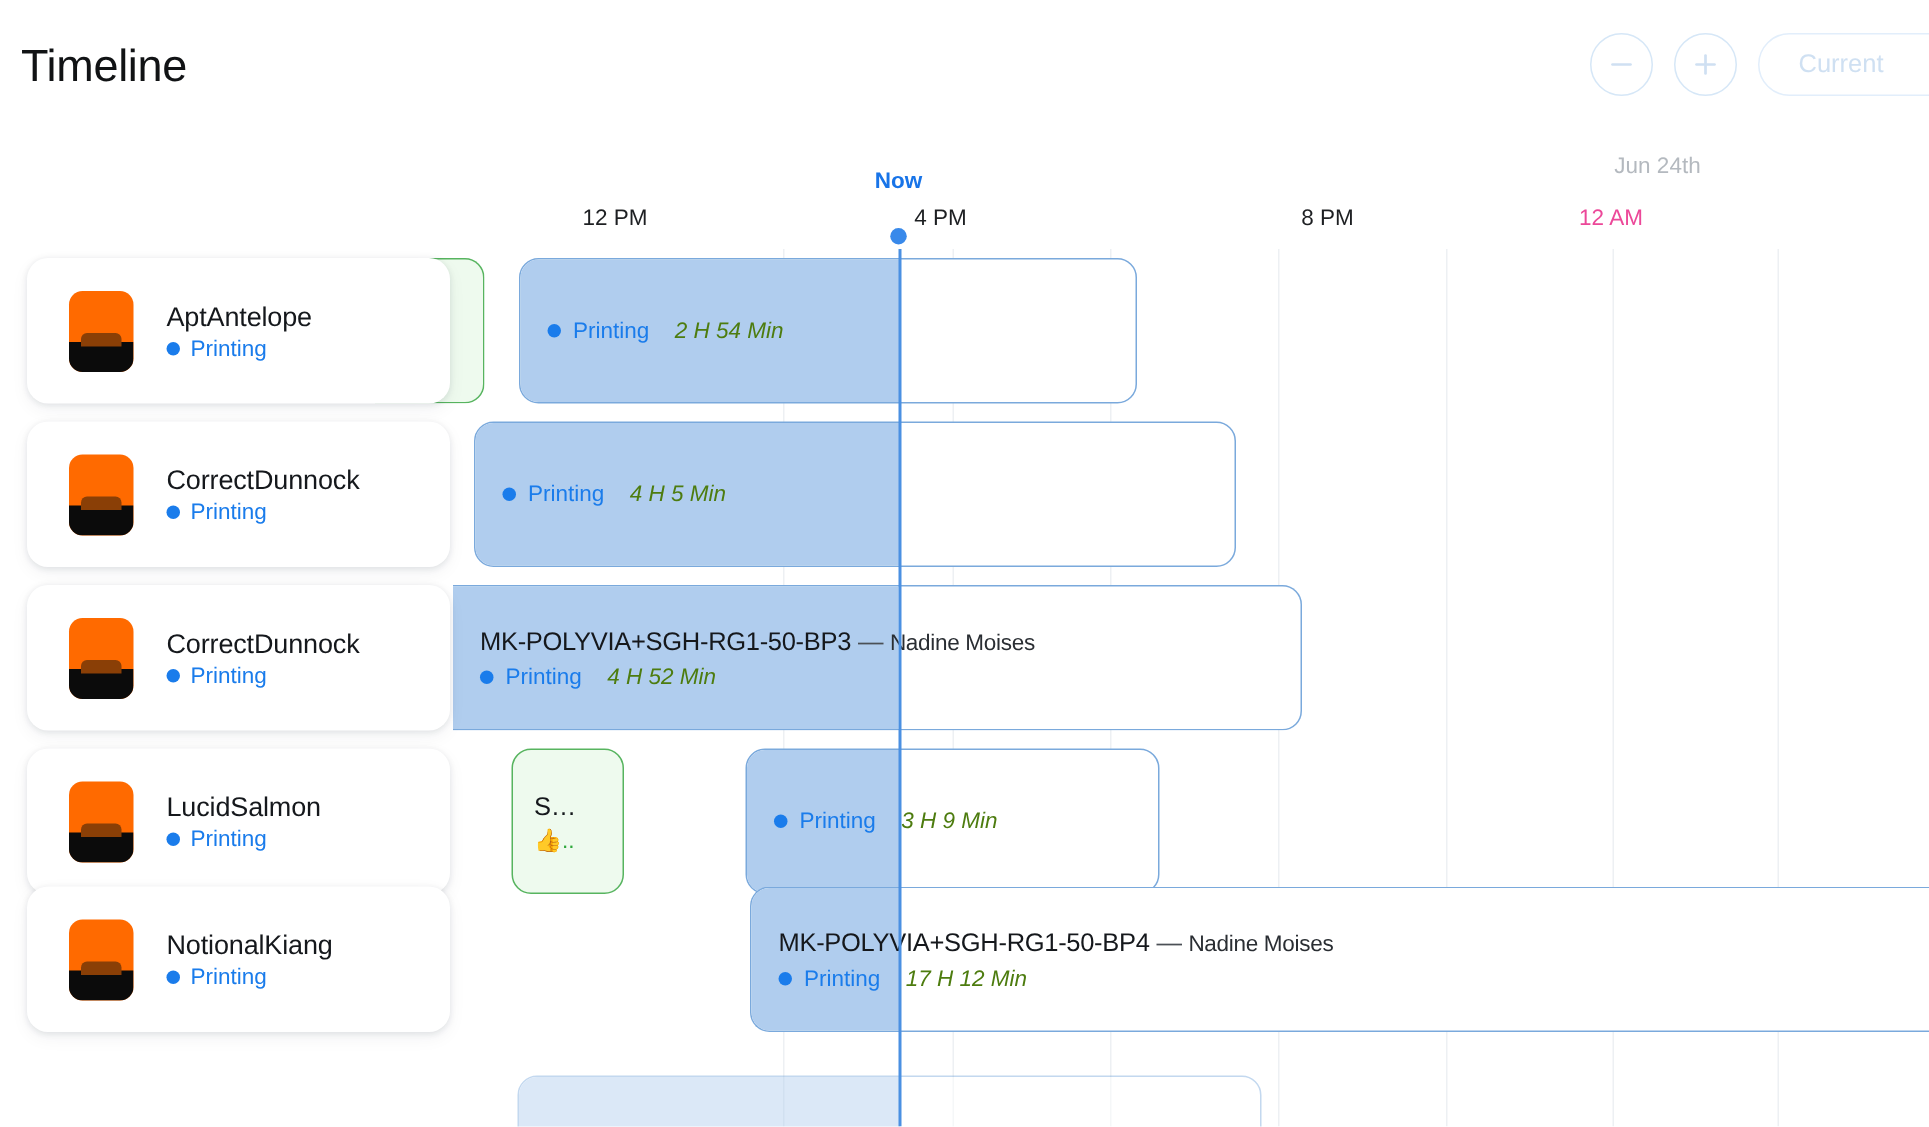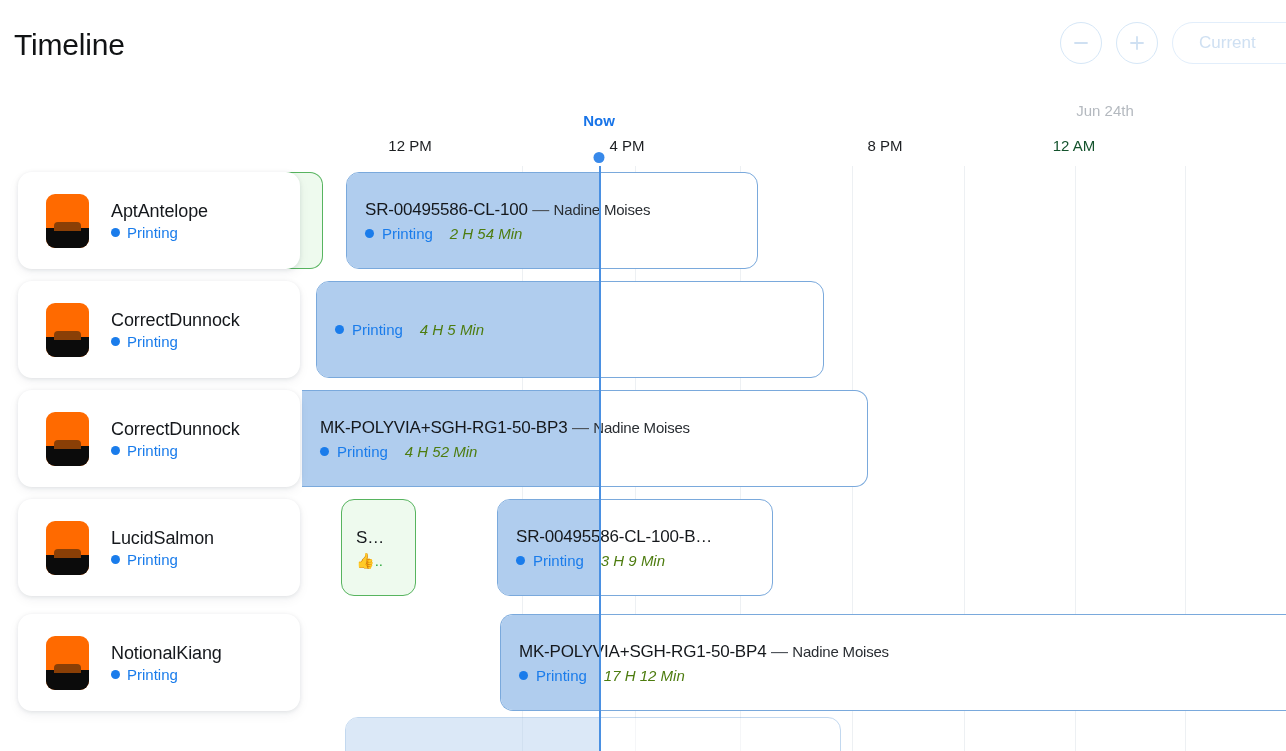--- a/index.html
+++ b/index.html
@@ -81,21 +81,21 @@
   }
   .axis-tick {
     position: absolute;
     top: 45px;
     font-size: 15px;
     color: #1d1f22;
     transform: translateX(-50%);
     white-space: nowrap;
     font-weight: 400;
   }
-  .axis-tick.muted { color: #14532d; }
+  .axis-tick.muted { color: #ec4899; }
   .now-label {
     position: absolute;
     top: 20px;
     font-size: 15px;
     font-weight: 700;
     color: #1874e8;
     transform: translateX(-50%);
   }
   .now-dot {
     position: absolute;
@@ -302,41 +302,40 @@
       <div class="gridline" style="left: 522px;"></div>
       <div class="gridline" style="left: 635px;"></div>
       <div class="gridline" style="left: 740px;"></div>
       <div class="gridline" style="left: 852px;"></div>
       <div class="gridline" style="left: 964px;"></div>
       <div class="gridline" style="left: 1075px;"></div>
       <div class="gridline" style="left: 1185px;"></div>
     </div>
   <div class="now-line" id="now-line" style="left: 599px;"></div>
   <div id="rows">
-      <div class="row" style="top: 0px;">
+      <div class="row" style="top: 0px; text-align: center;">
         <div class="printer-card">
           <div class="printer-icon">
             <div class="base"></div>
             <div class="tray"></div>
           </div>
           <div class="printer-meta">
             <div class="printer-name">AptAntelope</div>
             <div class="printer-status">
               <span class="dot"></span>
               <span>Printing</span>
             </div>
           </div>
         </div>
         <div class="job green clip-left" style="left: 250px; width: 73px;">
           <div class="job-body"></div>
         </div>
         <div class="job blue" style="left: 346px; width: 412px;">
           <div class="fill" style="width:253px"></div>
           <div class="job-body">
-            <div class="job-title"><span>SR-00495586-CL-100</span> <span class="sep">—</span> <span class="owner">Nadine Moises</span></div>
             <div class="job-sub">
               <span class="dot"></span>
               <span>Printing</span>
               <span class="elapsed">2 H 54 Min</span>
             </div>
           </div>
         </div>
       </div>
       <div class="row" style="top: 109px;">
         <div class="printer-card">
@@ -405,30 +404,29 @@
         </div>
         <div class="job green" style="left: 341px; width: 75px;">
           <div class="job-body">
             <div class="job-title">S…</div>
             <div class="thumb">👍<span class="tail">..</span></div>
           </div>
         </div>
         <div class="job blue" style="left: 497px; width: 276px;">
           <div class="fill" style="width:102px"></div>
           <div class="job-body">
-            <div class="job-title"><span>SR-00495586-CL-100-B…</span></div>
             <div class="job-sub">
               <span class="dot"></span>
               <span>Printing</span>
               <span class="elapsed">3 H 9 Min</span>
             </div>
           </div>
         </div>
       </div>
-      <div class="row" style="top: 442px;">
+      <div class="row" style="top: 419px;">
         <div class="printer-card">
           <div class="printer-icon">
             <div class="base"></div>
             <div class="tray"></div>
           </div>
           <div class="printer-meta">
             <div class="printer-name">NotionalKiang</div>
             <div class="printer-status">
               <span class="dot"></span>
               <span>Printing</span>

